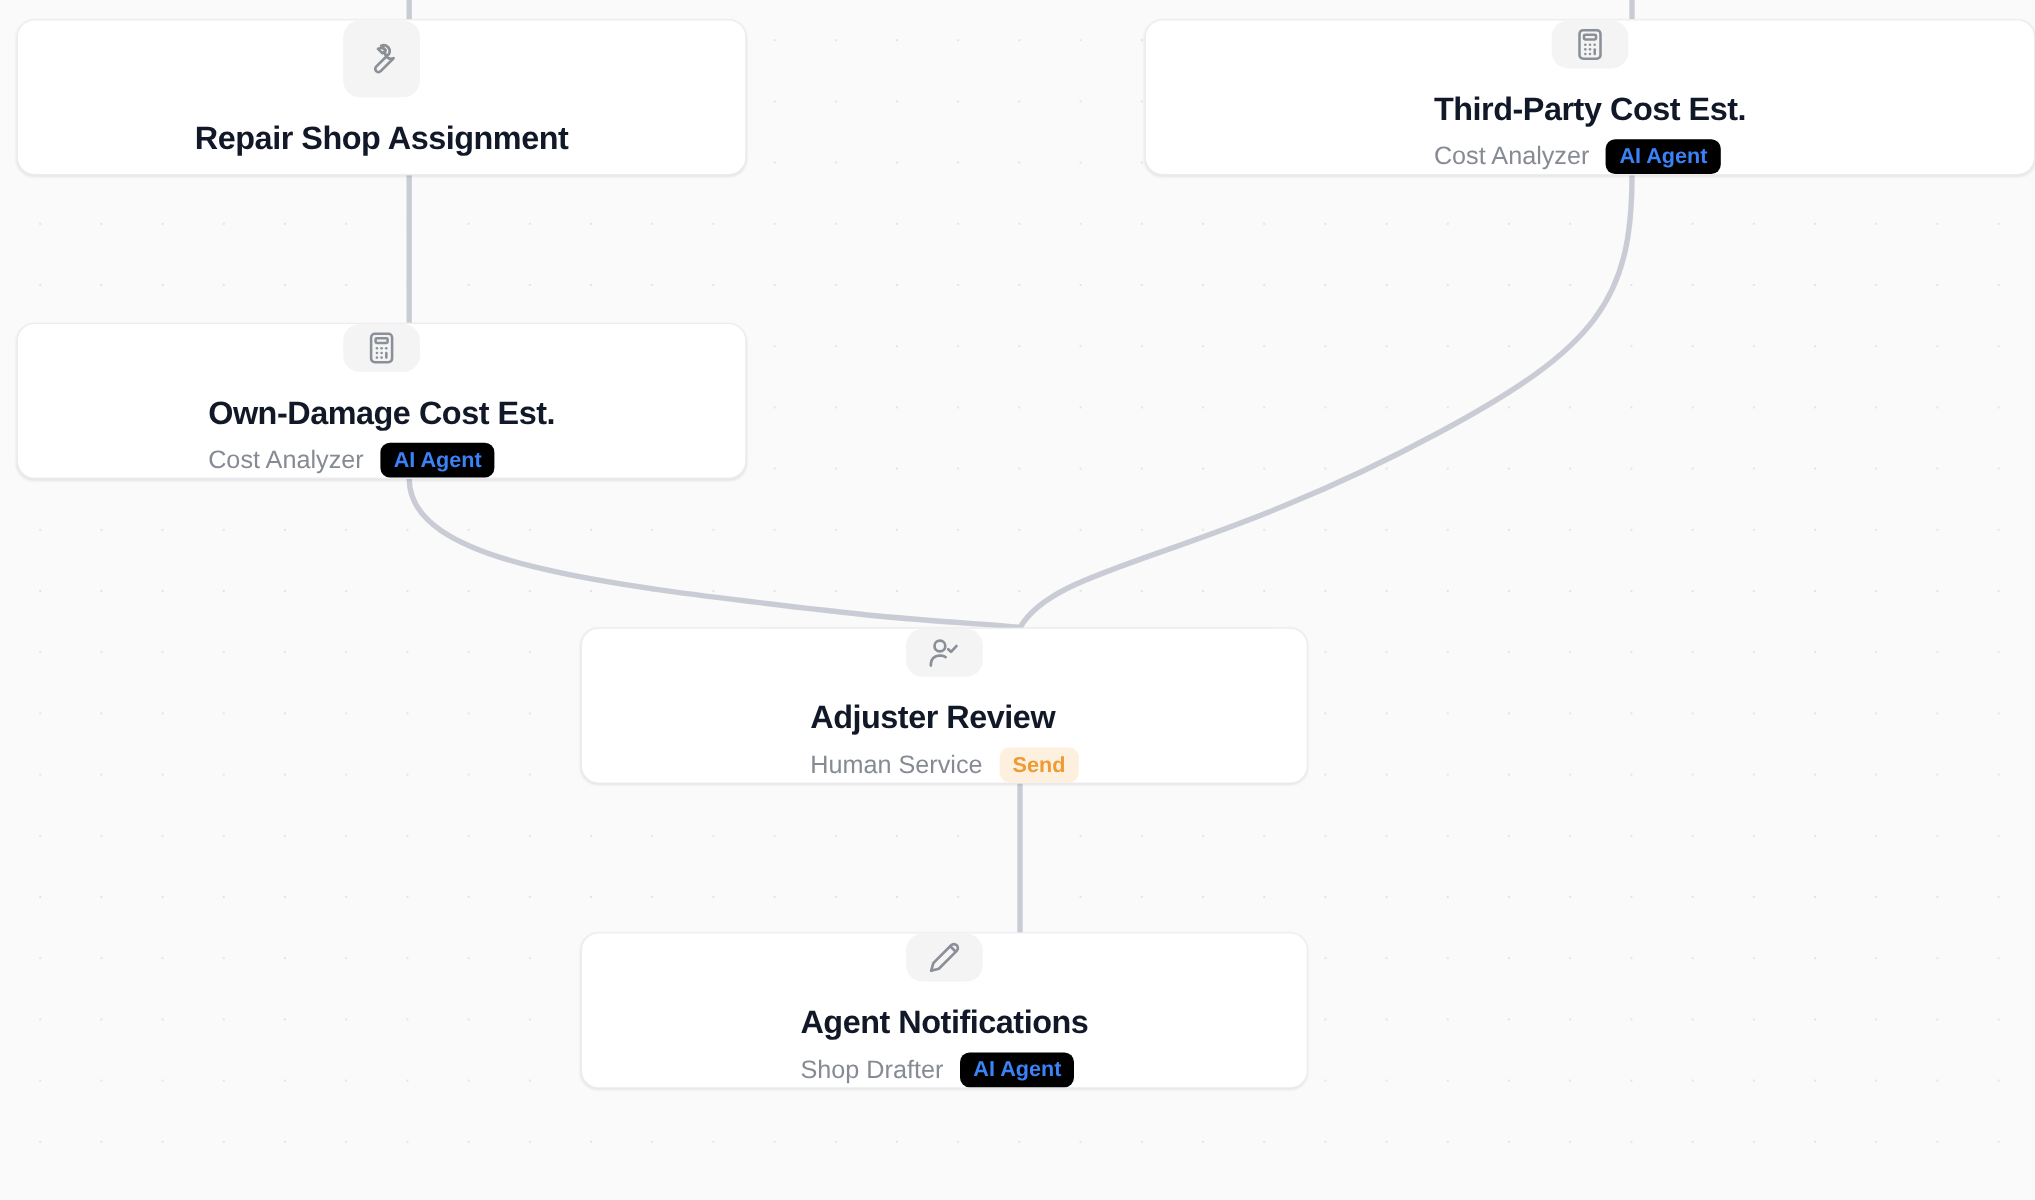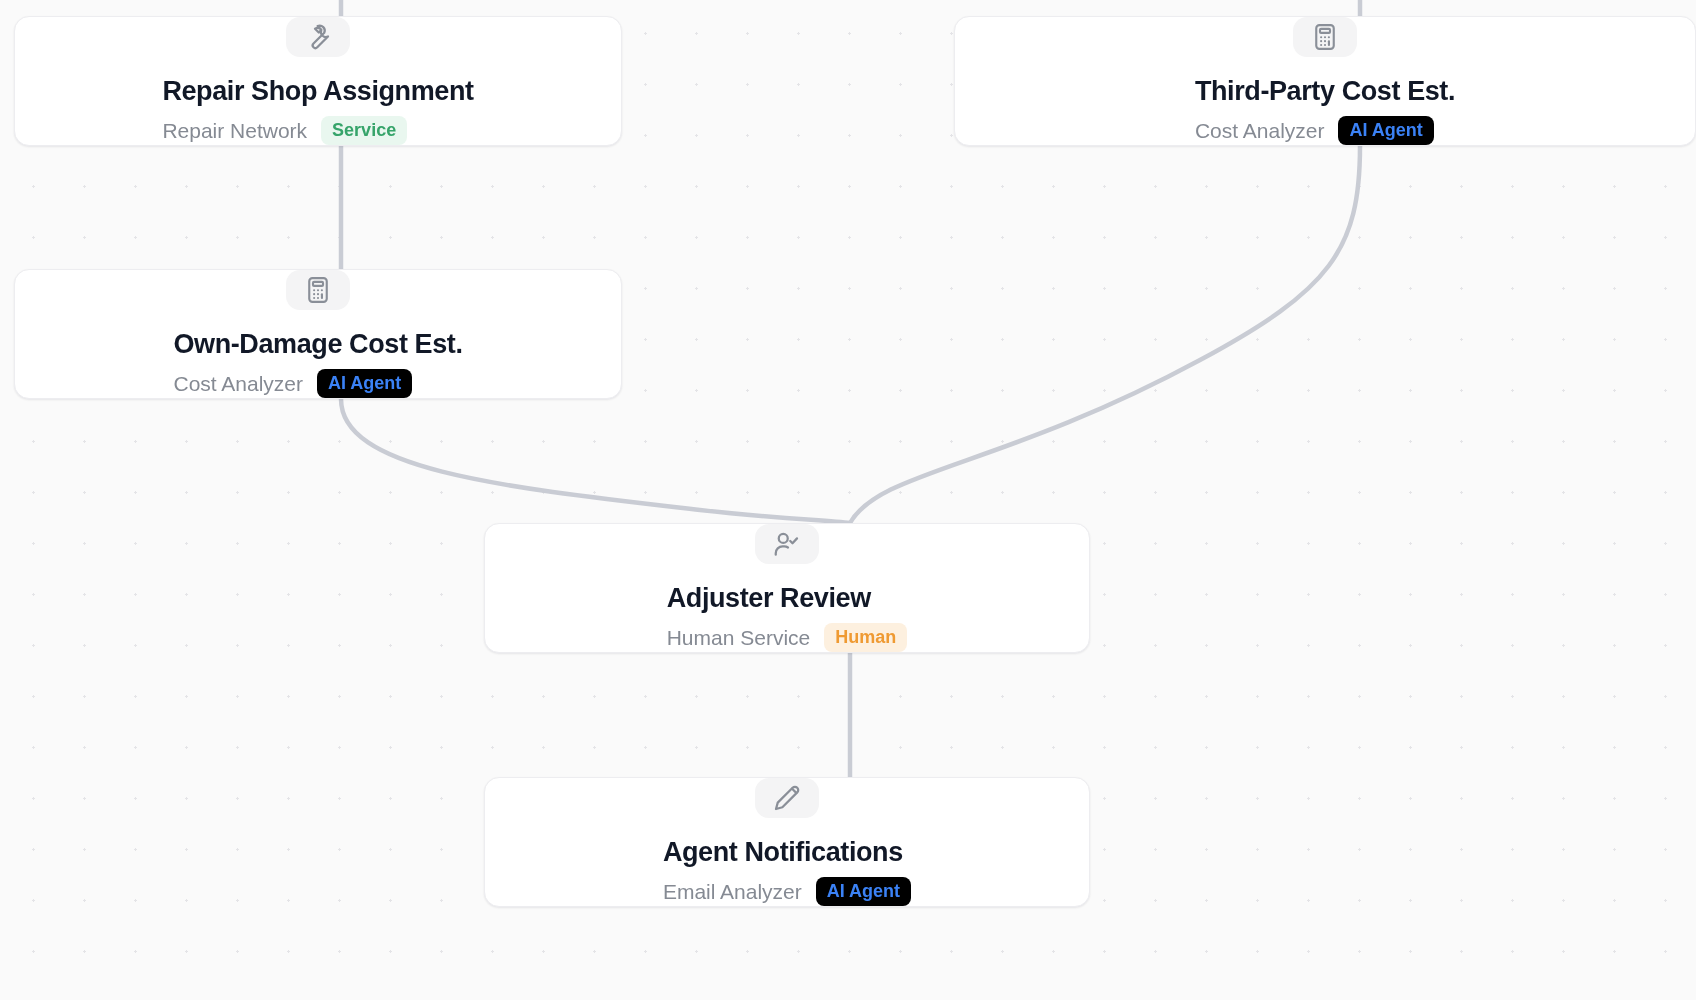--- a/index.html
+++ b/index.html
@@ -139,24 +139,20 @@
   </svg>
 
   <div class="node" id="node-repair-shop">
     <div class="node-icon">
       <svg viewBox="0 0 24 24" fill="none" stroke="currentColor" stroke-width="1.8" stroke-linecap="round" stroke-linejoin="round">
         <path d="M14.7 6.3a4 4 0 0 0 5.3 5.3l-8.6 8.6a2.1 2.1 0 0 1-3-3l8.6-8.6a4 4 0 0 0-5.3-5.3l3 3-2.1 2.1-3-3a4 4 0 0 1 5.1.9z"></path>
       </svg>
     </div>
     <div class="node-body">
       <div class="node-title">Repair Shop Assignment</div>
-      <div class="node-meta">
-        <span class="node-subtitle">Repair Network</span>
-        <span class="badge badge-service">Service</span>
-      </div>
     </div>
   </div>
 
   <div class="node" id="node-third-party">
     <div class="node-icon">
       <svg viewBox="0 0 24 24" fill="none" stroke="currentColor" stroke-width="1.7" stroke-linecap="round" stroke-linejoin="round">
         <rect x="5" y="2.5" width="14" height="19" rx="2.5"></rect>
         <rect x="8" y="5.5" width="8" height="3.2" rx="0.8"></rect>
         <circle cx="8.9" cy="12.2" r="0.85" fill="currentColor" stroke="none"></circle>
         <circle cx="12" cy="12.2" r="0.85" fill="currentColor" stroke="none"></circle>
@@ -206,34 +202,34 @@
       <svg viewBox="0 0 24 24" fill="none" stroke="currentColor" stroke-width="1.8" stroke-linecap="round" stroke-linejoin="round">
         <circle cx="9" cy="7.5" r="3.6"></circle>
         <path d="M3 20.5v-1.2a5.4 5.4 0 0 1 5.4-5.4h1.4a5.4 5.4 0 0 1 3 .9"></path>
         <path d="M14.6 9.6l1.8 1.8 3.6-3.9"></path>
       </svg>
     </div>
     <div class="node-body">
       <div class="node-title">Adjuster Review</div>
       <div class="node-meta">
         <span class="node-subtitle">Human Service</span>
-        <span class="badge badge-human">Human</span>
+        <span class="badge badge-human">Send</span>
       </div>
     </div>
   </div>
 
   <div class="node" id="node-send-notif">
     <div class="node-icon">
       <svg viewBox="0 0 24 24" fill="none" stroke="currentColor" stroke-width="1.8" stroke-linecap="round" stroke-linejoin="round">
         <path d="M20.2 3.8a2.6 2.6 0 0 0-3.7 0L4.6 15.7 3.2 20.8l5.1-1.4L20.2 7.5a2.6 2.6 0 0 0 0-3.7z"></path>
         <path d="M16.1 4.6l3.3 3.3"></path>
       </svg>
     </div>
     <div class="node-body">
       <div class="node-title">Agent Notifications</div>
       <div class="node-meta">
-        <span class="node-subtitle">Email Analyzer</span>
+        <span class="node-subtitle">Shop Drafter</span>
         <span class="badge badge-ai">AI Agent</span>
       </div>
     </div>
   </div>
 
 </div>
 
 </body></html>

